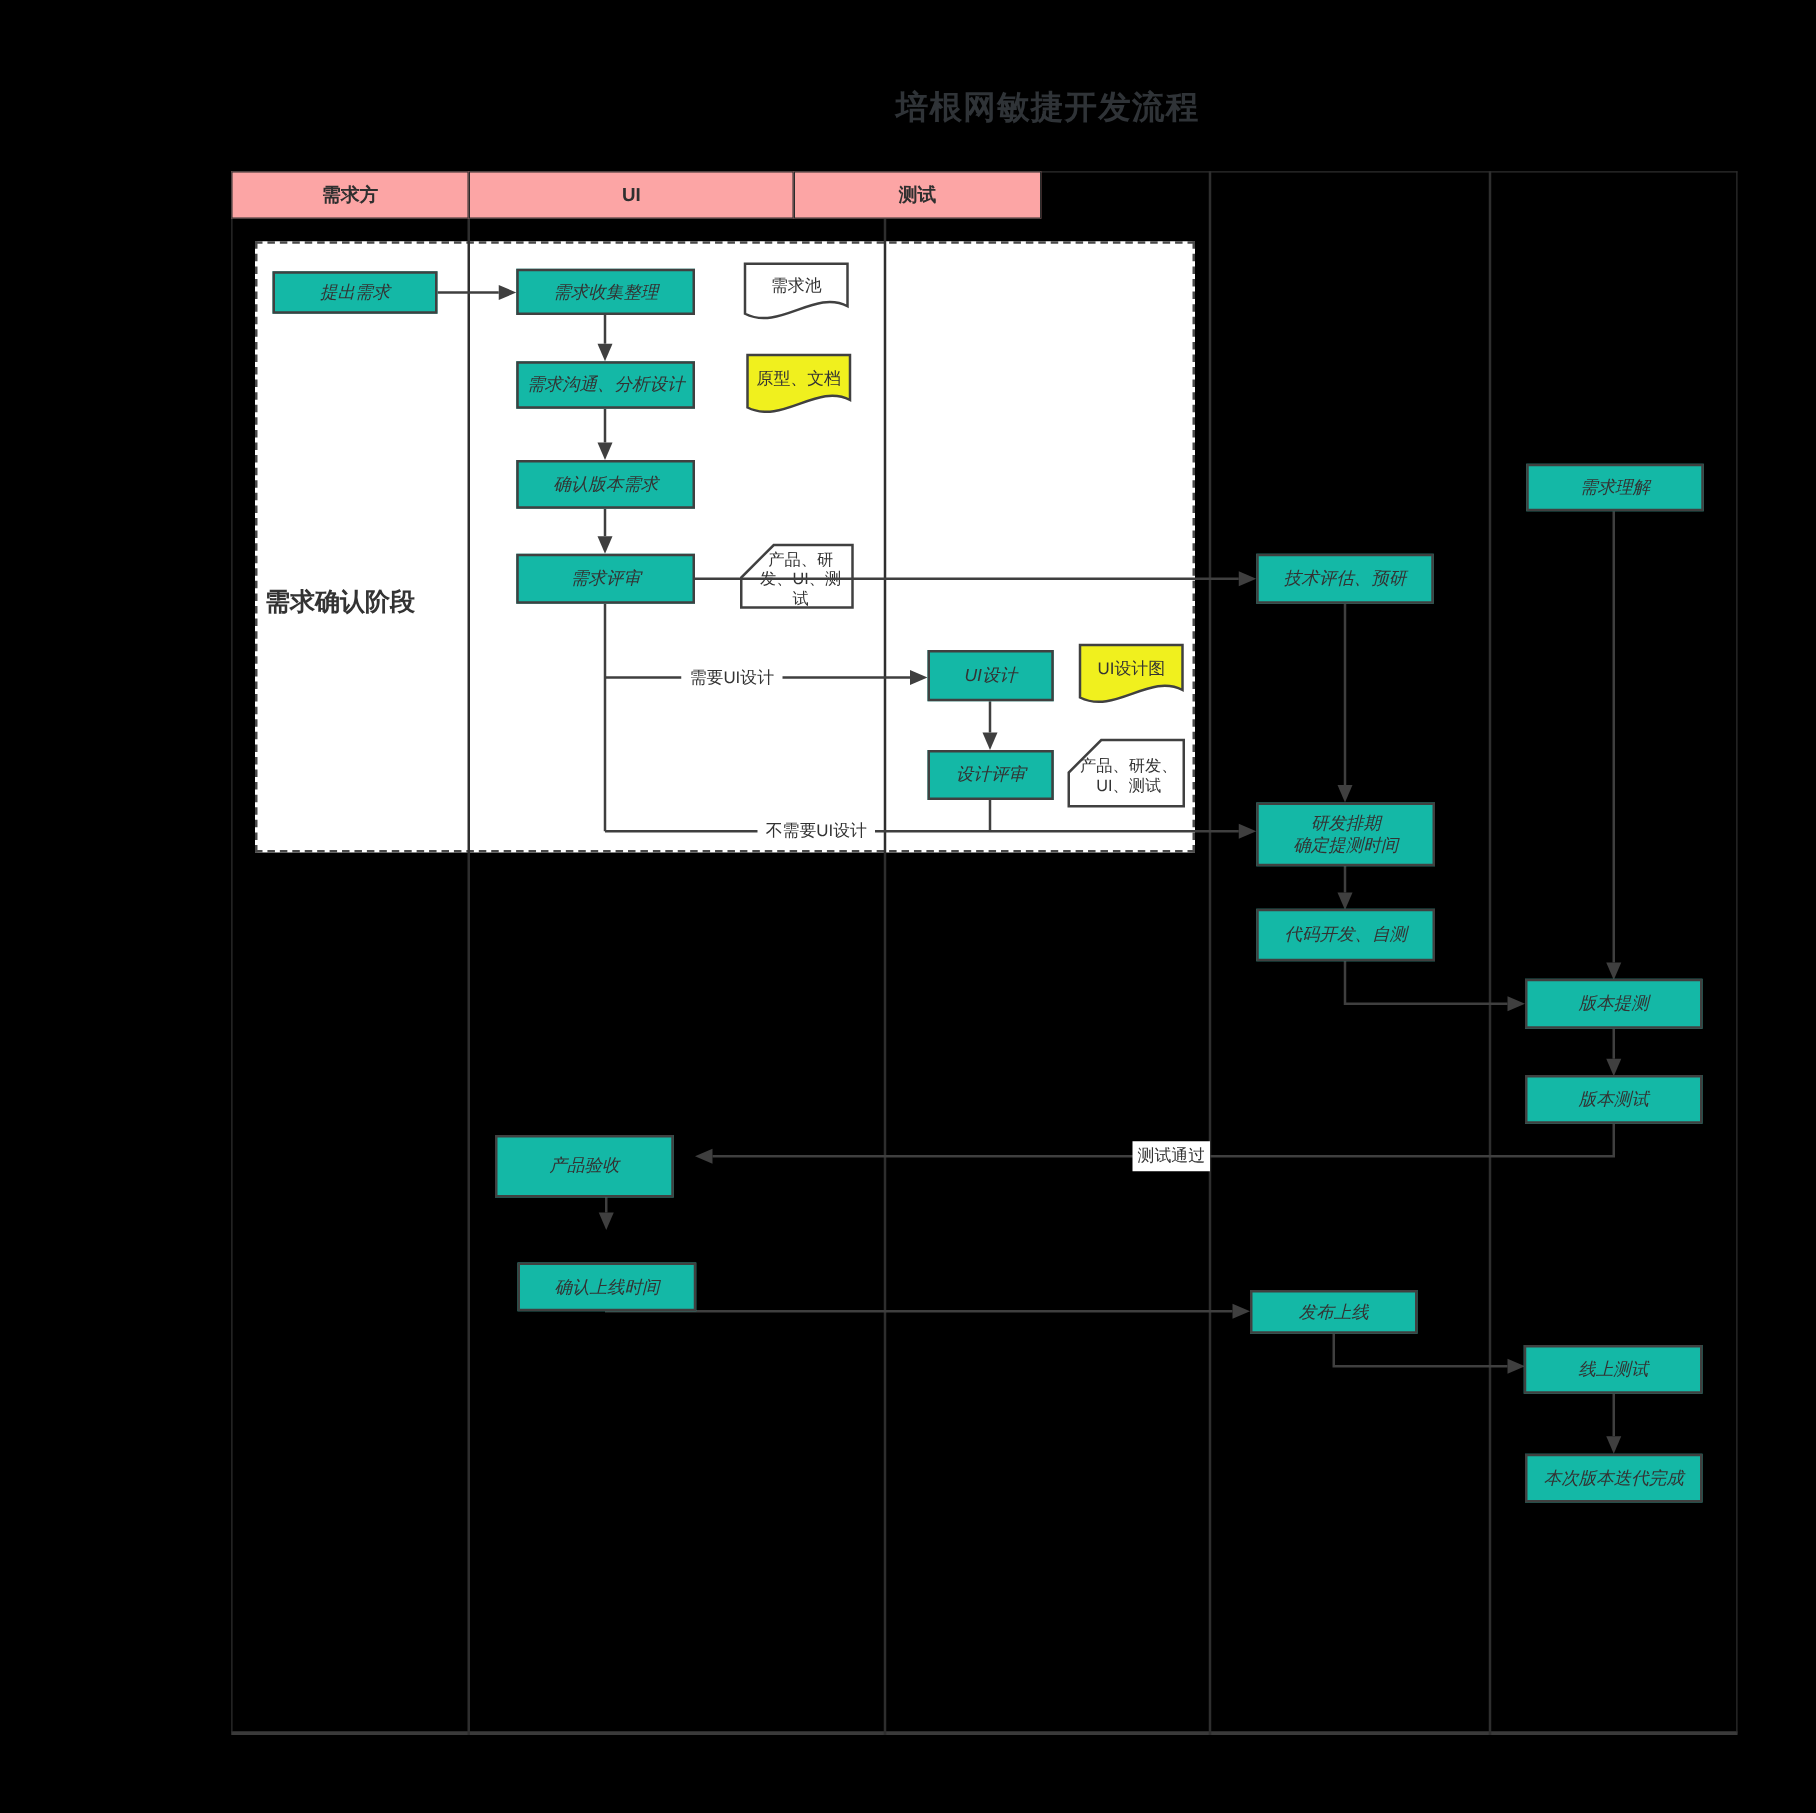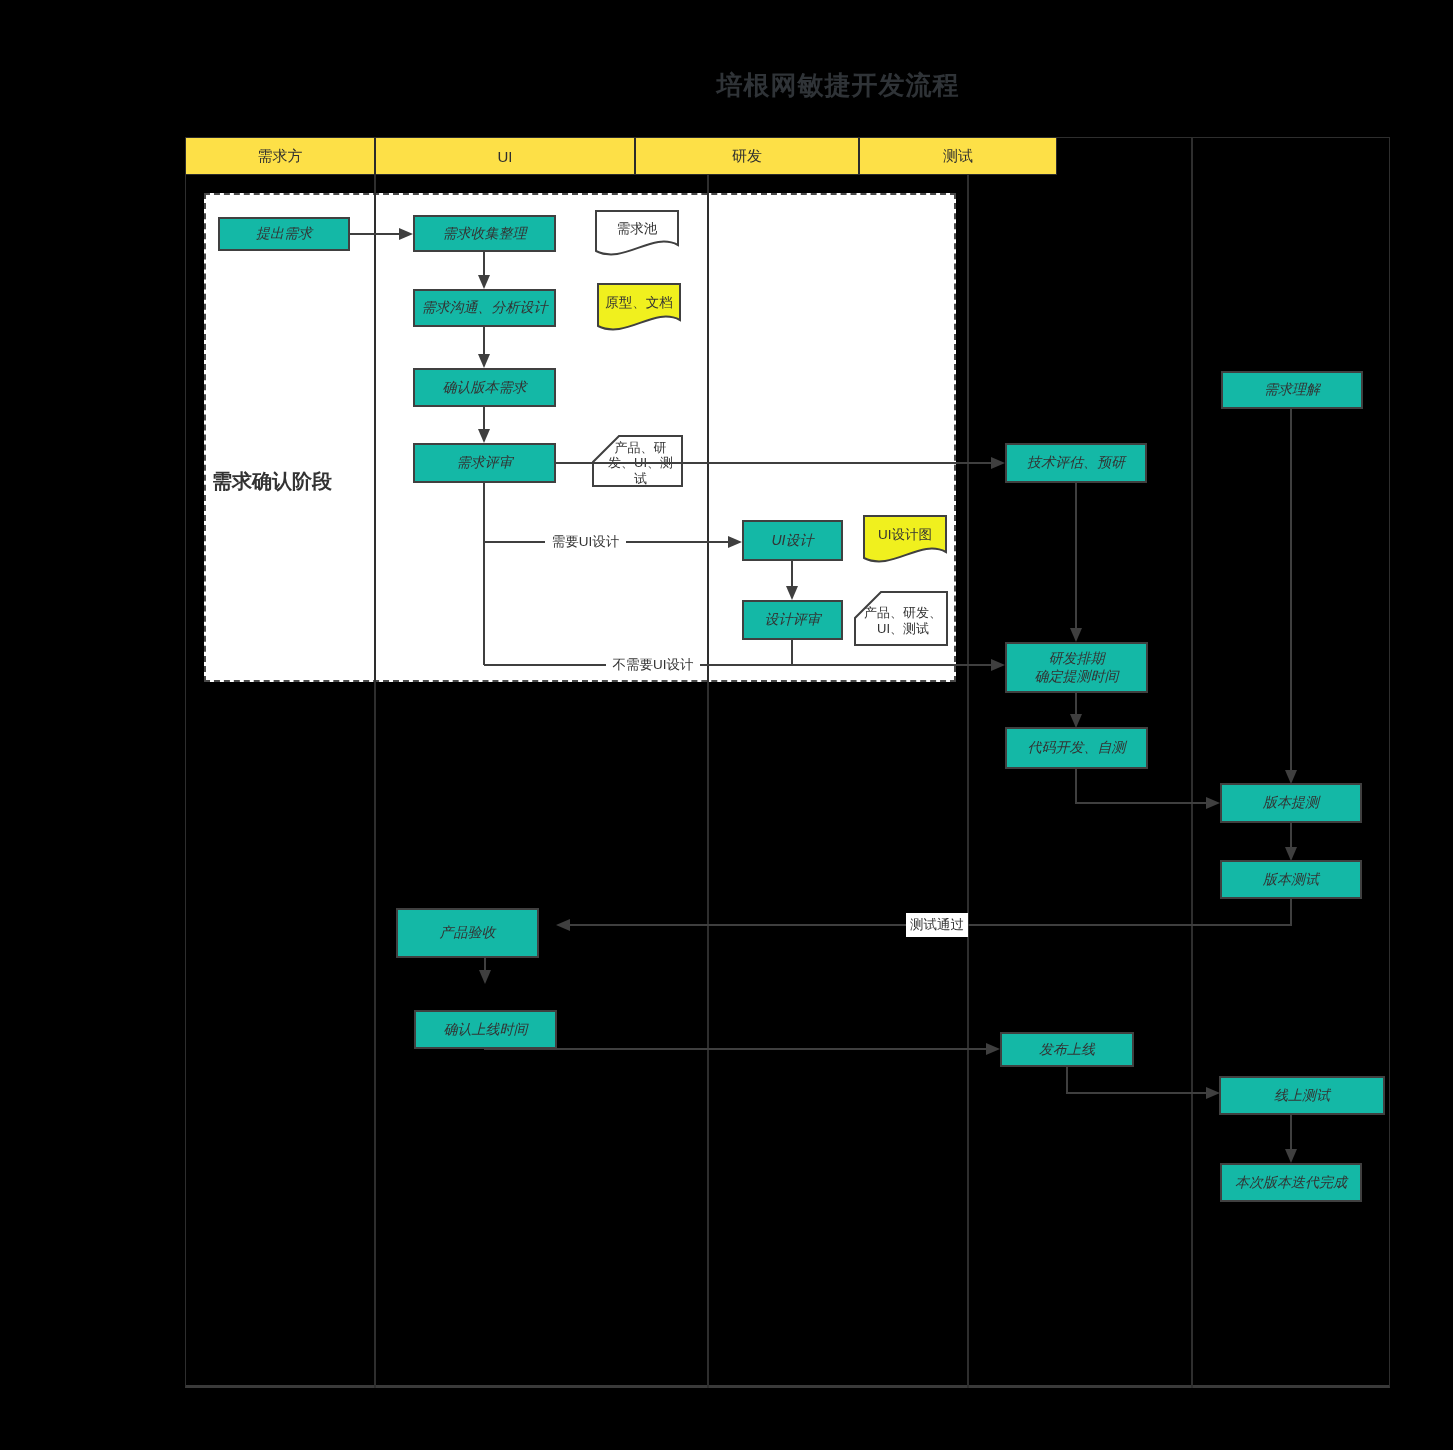--- a/index.html
+++ b/index.html
@@ -3,23 +3,23 @@
 <meta charset="utf-8">
 <style>
   html,body{margin:0;padding:0;background:#000;}
   body{width:1453px;height:1450px;position:relative;overflow:hidden;
        font-family:"Liberation Sans","DejaVu Sans",sans-serif;color:#333;}
   .abs{position:absolute;}
   .title{font-weight:bold;font-size:26px;color:#2f3337;text-align:center;letter-spacing:1px;}
   .table-frame{border:1px solid #2e2e2e;border-bottom:3px solid #3a3a3a;box-sizing:border-box;}
   .lane-line{width:2px;background:#2e2e2e;}
   .header-row{display:flex;}
-  .header-cell{background:#fde047;border:1px solid #2b2b2b;box-sizing:border-box;
+  .header-cell{background:#fca5a5;border:1px solid #2b2b2b;box-sizing:border-box;
                display:flex;align-items:center;justify-content:center;
-               font-weight:normal;font-size:15px;color:#2f2f2f;}
+               font-weight:bold;font-size:15px;color:#2f2f2f;}
   .phase-region{background:#fff;border:2px dashed #4a4a4a;box-sizing:border-box;}
   .phase-label{font-weight:bold;font-size:20px;color:#333;}
   .node{background:#14b8a6;border:2px solid #404040;box-sizing:border-box;
         display:flex;align-items:center;justify-content:center;text-align:center;
         font-size:14px;color:#333;line-height:1.25;white-space:pre-line;font-style:italic;}
   .shape-text{position:absolute;left:0;top:0;right:0;display:flex;align-items:center;
         justify-content:center;text-align:center;font-size:13.5px;color:#333;line-height:1.2;}
   .edge-label{background:#fff;color:#333;font-size:13.5px;display:flex;
         align-items:center;justify-content:center;text-align:center;}
   svg{display:block;}
@@ -35,21 +35,20 @@
 <div class="abs phase-label" style="left:212px;top:468px;">需求确认阶段</div>
 
 <div class="abs lane-line" style="left:374px;top:137px;height:1251px;"></div>
 <div class="abs lane-line" style="left:707px;top:137px;height:1251px;"></div>
 <div class="abs lane-line" style="left:967px;top:137px;height:1251px;"></div>
 <div class="abs lane-line" style="left:1191px;top:137px;height:1251px;"></div>
 
 <div class="abs header-row" style="left:185px;top:137px;width:1205px;height:38px;">
   <div class="header-cell" style="width:190px;">需求方</div>
   <div class="header-cell" style="width:260px;">UI</div>
-  <div class="header-cell" style="width:224px;">研发</div>
   <div class="header-cell" style="width:198px;">测试</div>
 </div>
 
 <div class="abs" style="left:594px;top:209px;width:86px;height:52px;">
   <svg width="86" height="52" viewBox="0 0 86 52">
     <path d="M2,2 L84,2 L84,36 C 58,22 30,56 2,42 Z" stroke="#404040" stroke-width="2" fill="#ffffff"></path>
   </svg>
   <div class="shape-text" style="height:40px;">需求池</div>
 </div>
 
@@ -136,18 +135,18 @@
 <div class="abs node" style="left:1005px;top:443px;width:142px;height:40px;">技术评估、预研</div>
 <div class="abs node" style="left:1005px;top:642px;width:143px;height:51px;">研发排期
 确定提测时间</div>
 <div class="abs node" style="left:1005px;top:727px;width:143px;height:42px;">代码开发、自测</div>
 <div class="abs node" style="left:1221px;top:371px;width:142px;height:38px;">需求理解</div>
 <div class="abs node" style="left:1220px;top:783px;width:142px;height:40px;">版本提测</div>
 <div class="abs node" style="left:1220px;top:860px;width:142px;height:39px;">版本测试</div>
 <div class="abs node" style="left:396px;top:908px;width:143px;height:50px;">产品验收</div>
 <div class="abs node" style="left:414px;top:984px;width:143px;height:39px;margin-top:26px;">确认上线时间</div>
 <div class="abs node" style="left:1000px;top:1032px;width:134px;height:35px;">发布上线</div>
-<div class="abs node" style="left:1219px;top:1076px;width:166px;height:39px;">线上测试</div>
+<div class="abs node" style="left:1219px;top:1076px;width:143px;height:39px;">线上测试</div>
 <div class="abs node" style="left:1220px;top:1163px;width:142px;height:39px;">本次版本迭代完成</div>
 
 <div class="abs edge-label" style="left:545px;top:531px;width:81px;height:22px;">需要UI设计</div>
 <div class="abs edge-label" style="left:606px;top:654px;width:94px;height:22px;">不需要UI设计</div>
 <div class="abs edge-label" style="left:906px;top:913px;width:62px;height:24px;">测试通过</div>
 
 </body></html>

